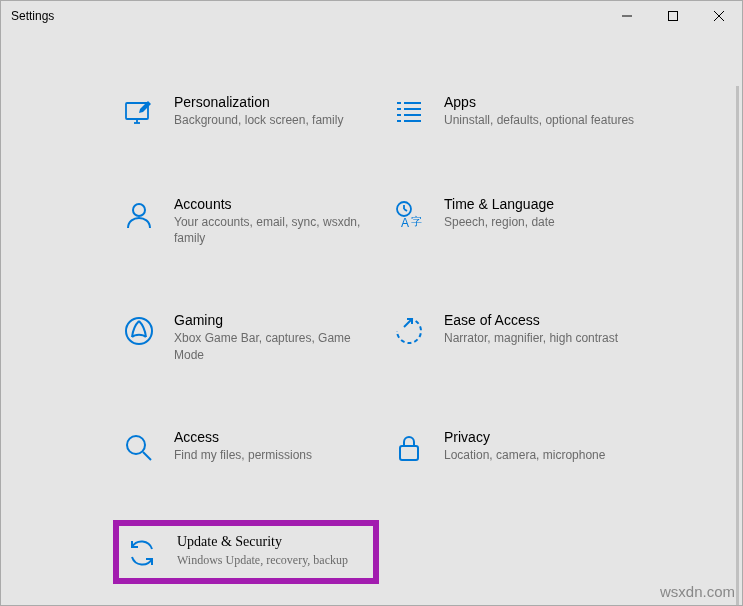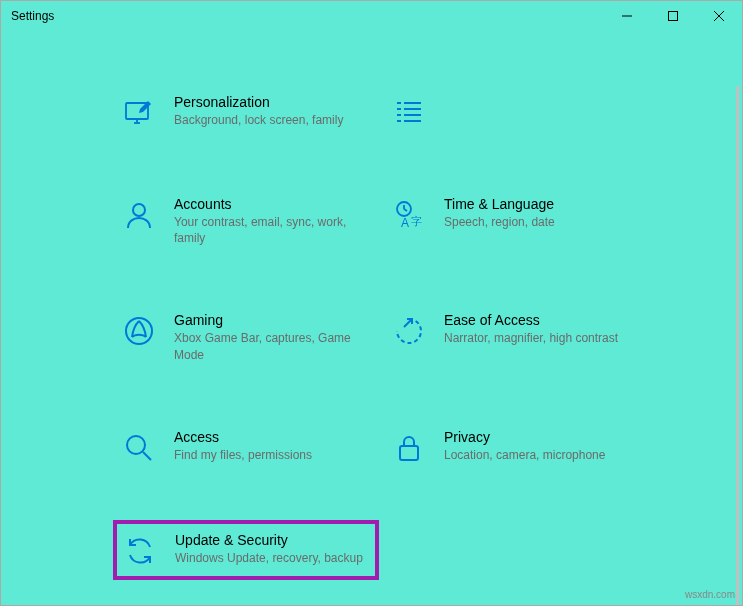--- a/index.html
+++ b/index.html
@@ -8,21 +8,21 @@
       background: white;
       width: 743px;
       height: 606px;
       overflow: hidden;
       position: relative;
     }
     .window {
       width: 100%;
       height: 100%;
       border: 1px solid #aaa;
-      background: #5eead4;
+      background: #e5e5e5;
       display: flex;
       flex-direction: column;
     }
     .titlebar {
       height: 30px;
       display: flex;
       align-items: center;
       padding-left: 10px;
       font-size: 12px;
       color: #000;
@@ -50,22 +50,23 @@
       column-gap: 10px;
       row-gap: 50px;
     }
     .category {
       display: flex;
       align-items: flex-start;
       gap: 18px;
       padding: 8px 6px;
     }
     .category.highlighted {
-      border: 4px solid #a21caf;
+      border: 6px solid #a21caf;
       margin: -3px;
+      font-family: Liberation Serif, serif;
     }
     .icon-wrap {
       width: 34px;
       height: 34px;
       flex-shrink: 0;
       color: #0078d7;
       display: flex;
       align-items: center;
       justify-content: center;
       margin-top: 2px;
@@ -87,21 +88,21 @@
       right: 3px;
       top: 55px;
       width: 3px;
       height: 520px;
       background: #c0c0c0;
     }
     .watermark {
       position: absolute;
       bottom: 6px;
       right: 8px;
-      font-size: 10px;
+      font-size: 15px;
       color: #888;
       margin-top: 16px;
     }
   </style>
 </head>
 <body>
 
 <div class="window">
   <div class="titlebar">
     <span class="titlebar-text">Settings</span>
@@ -147,32 +148,36 @@
             <line x1="4" y1="6" x2="8" y2="6"></line>
               <line x1="11" y1="6" x2="28" y2="6"></line>
             <line x1="4" y1="12" x2="8" y2="12"></line>
               <line x1="11" y1="12" x2="28" y2="12"></line>
             <line x1="4" y1="18" x2="8" y2="18"></line>
               <line x1="11" y1="18" x2="28" y2="18"></line>
             <line x1="4" y1="24" x2="8" y2="24"></line>
               <line x1="11" y1="24" x2="28" y2="24"></line>
           </svg>
         </div>
+        <div class="textcol">
+          <div class="cat-title">Apps</div>
+          <div class="cat-desc">Uninstall, defaults, optional features</div>
+        </div>
       </div>
 
       <div class="category">
         <div class="icon-wrap">
           <svg viewBox="0 0 32 32" fill="none" stroke="currentColor" stroke-width="2">
             <circle cx="16" cy="11" r="6"></circle>
             <path d="M5 29 C5 22 11 19 16 19 C21 19 27 22 27 29"></path>
           </svg>
         </div>
         <div class="textcol">
           <div class="cat-title">Accounts</div>
-          <div class="cat-desc">Your contrast, email, sync, work, family</div>
+          <div class="cat-desc">Your accounts, email, sync, wsxdn, family</div>
         </div>
       </div>
 
       <div class="category">
         <div class="icon-wrap">
           <svg viewBox="0 0 32 32" fill="none" stroke="currentColor" stroke-width="1.8">
             <circle cx="11" cy="10" r="7"></circle>
             <line x1="11" y1="6" x2="11" y2="10"></line>
               <line x1="11" y1="10" x2="14" y2="12"></line>
             <text x="8" y="28" font-size="12" fill="currentColor" stroke="none">A</text>

